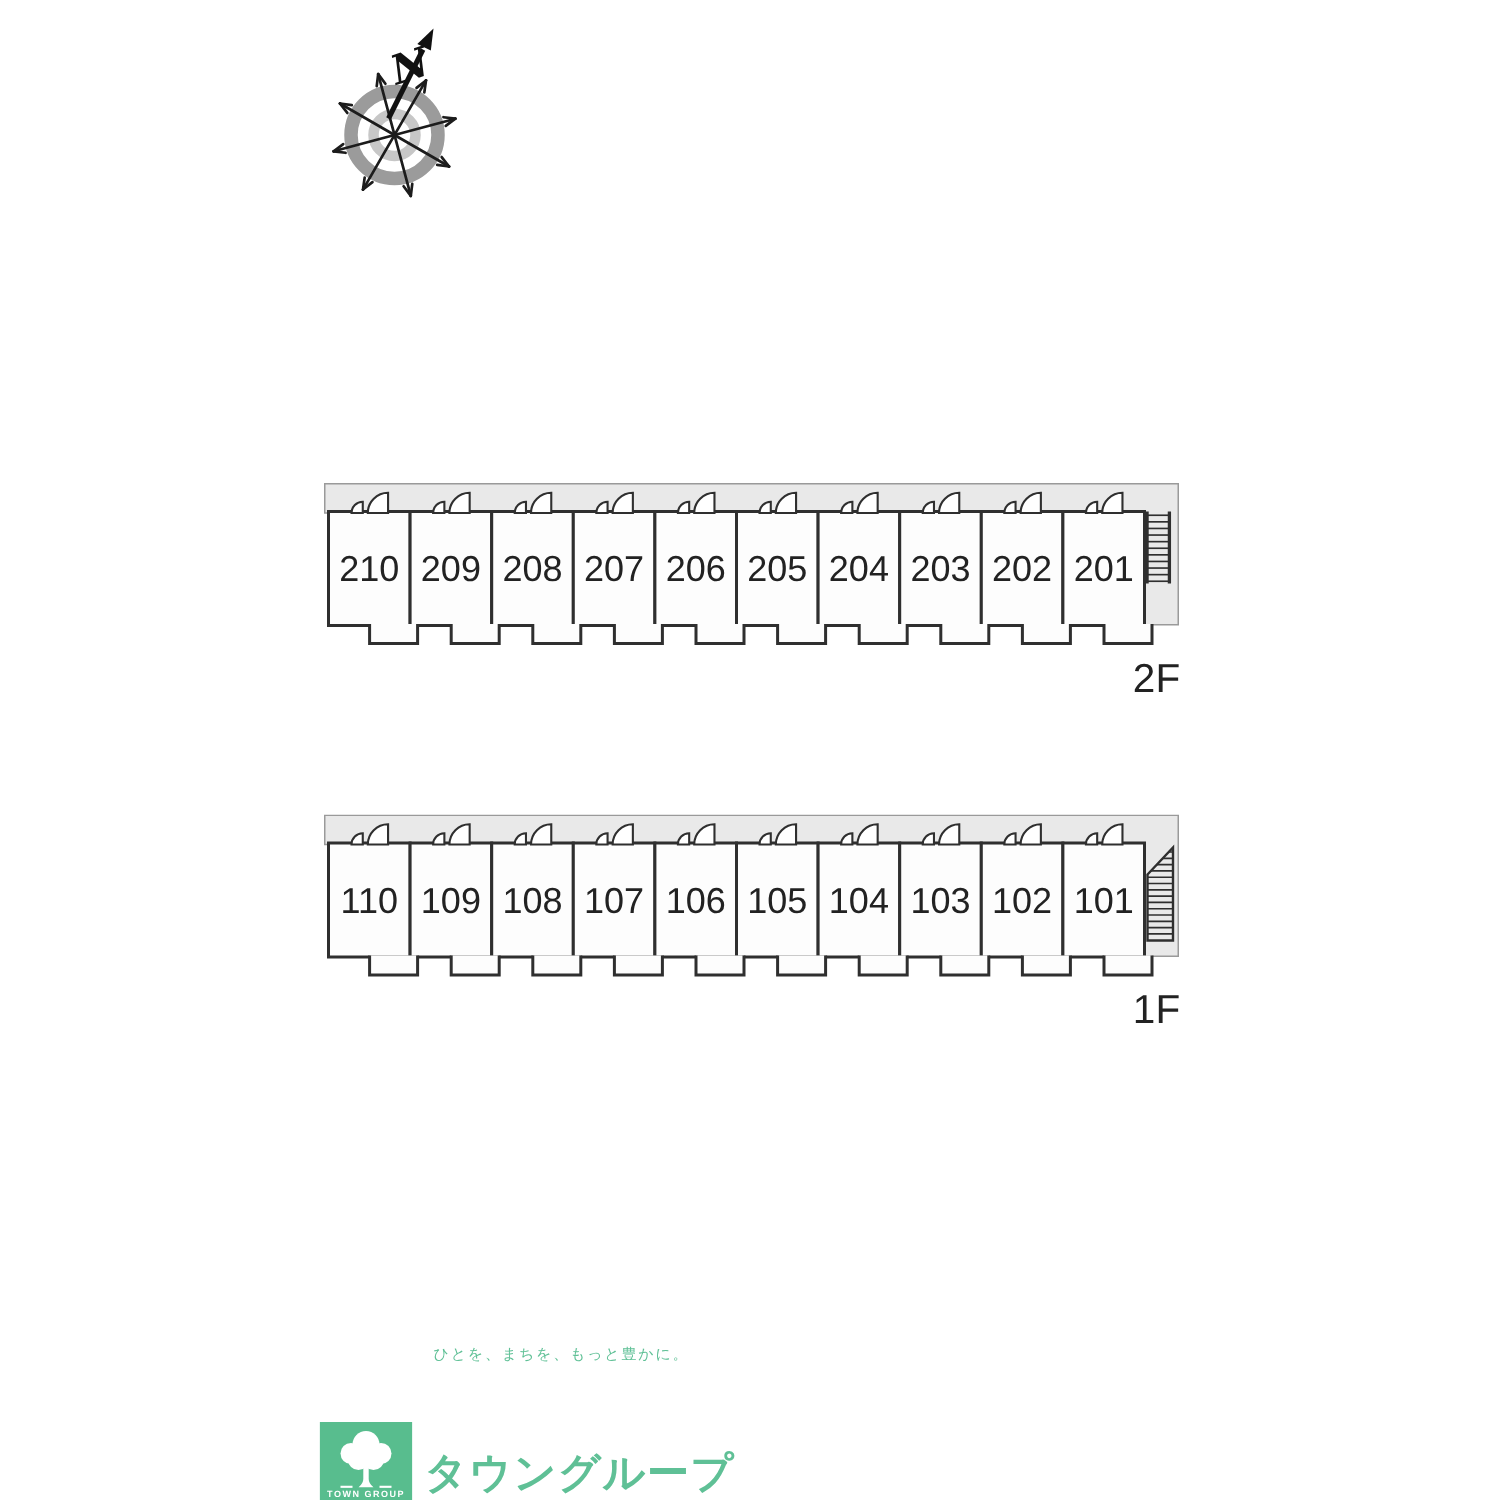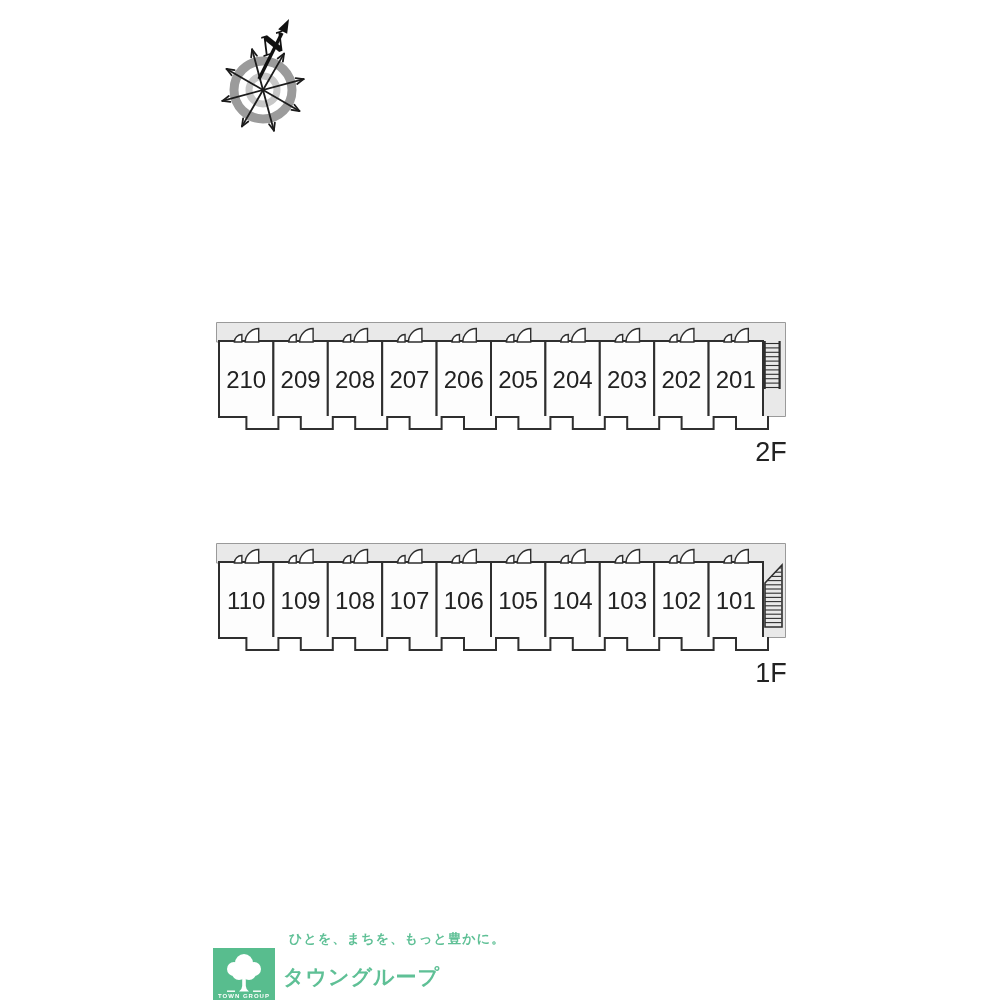--- a/index.html
+++ b/index.html
@@ -1,22 +1,22 @@
 <!DOCTYPE html>
 <html><head>
 <meta charset="utf-8">
 <style>
   html,body{margin:0;padding:0;background:#fff;}
   .page{position:relative;width:1001px;height:1000px;background:#ffffff;overflow:hidden;
         font-family:"Liberation Sans",sans-serif;}
   .abs{position:absolute;}
   .floor-svg{position:absolute;}
-  .tagline{position:absolute;left:289px;top:930px;font-size:13px;font-weight:bold;
+  .tagline{position:absolute;left:289px;top:896px;font-size:10px;font-weight:normal;
            letter-spacing:1.2px;font-family:"Liberation Sans",sans-serif;}
-  .brand{position:absolute;left:283px;top:963px;font-size:21px;font-weight:bold;
+  .brand{position:absolute;left:283px;top:963px;font-size:28px;font-weight:bold;
          letter-spacing:1px;font-family:"Liberation Sans",sans-serif;}
   .logo-box{position:absolute;left:213px;top:948px;width:62px;height:52px;overflow:hidden;}
 </style>
 </head>
 <body>
 
 <div class="page">
 
   <svg class="abs" style="left:205px;top:5px" width="120" height="140" viewBox="0 0 120 140">
     <circle cx="58" cy="85" r="29" fill="none" stroke="#9b9b9b" stroke-width="9"></circle>

